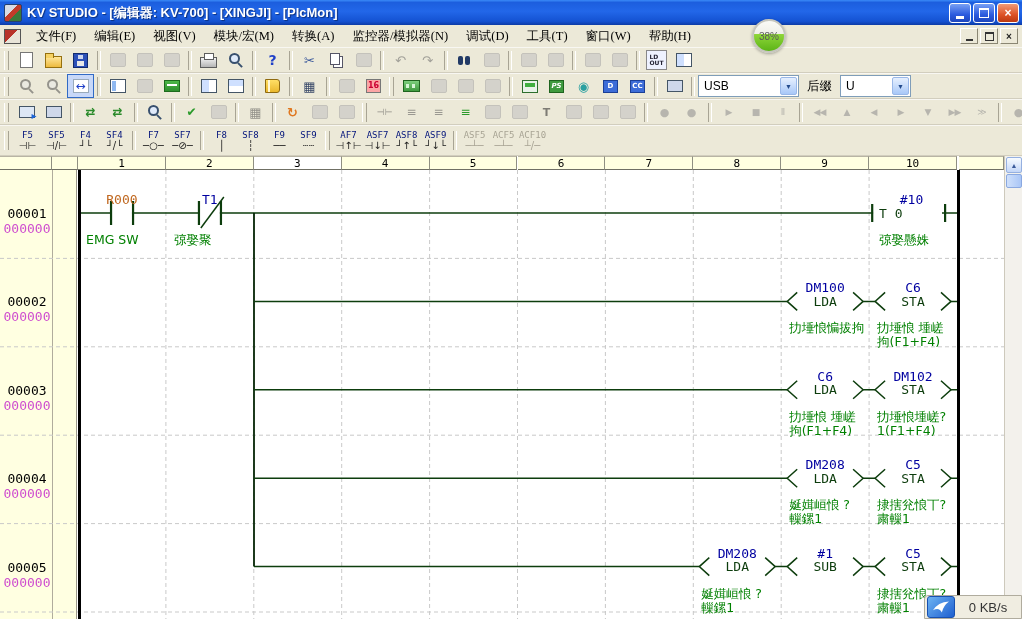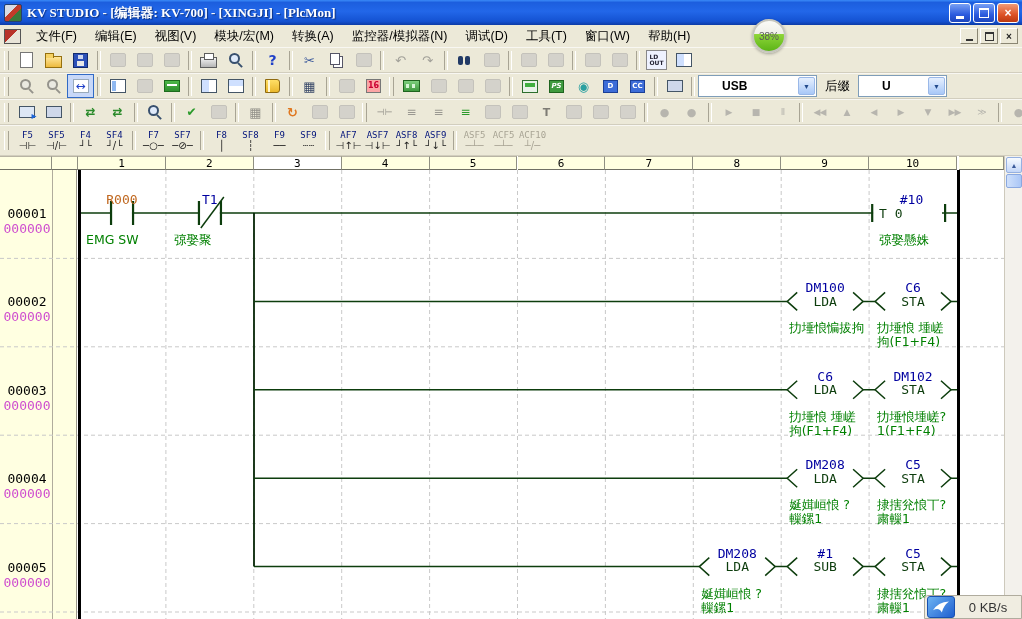--- a/index.html
+++ b/index.html
@@ -3,32 +3,32 @@
 <meta charset="utf-8">
 <style>
   html,body{margin:0;padding:0;}
   #app{position:relative;width:1022px;height:619px;overflow:hidden;background:#ece9d8;
        font-family:"Liberation Sans",sans-serif;font-size:12px;user-select:none;}
   
   #titlebar{position:absolute;left:0;top:0;width:1022px;height:25px;display:flex;align-items:center;
     background:linear-gradient(180deg,#3a8af8 0%,#1c5ede 10%,#2267e9 45%,#1452d2 85%,#0c3ba6 100%);}
   #title-icon{width:16px;height:16px;margin:0 5px 0 4px;border:1px solid #26406e;border-radius:2px;
     background:linear-gradient(135deg,#d8dce6 0%,#d8dce6 38%,#c23b2a 38%,#c23b2a 62%,#3a7a3a 62%);}
-  #title-text{color:#fff;font-weight:bold;font-size:13px;text-shadow:1px 1px 1px #0a2f7e;white-space:nowrap;font-family:Liberation Serif, serif;}
+  #title-text{color:#fff;font-weight:bold;font-size:13px;text-shadow:1px 1px 1px #0a2f7e;white-space:nowrap;}
   .winbtns{position:absolute;right:3px;top:3px;display:flex;gap:2px;}
   .wb{width:20px;height:18px;border-radius:3px;border:1px solid #fff;display:flex;align-items:center;justify-content:center;
       color:#fff;font-weight:bold;font-size:12px;background:linear-gradient(#78a0f4,#2a5ade 60%,#1e46bc);}
   .wb.close{background:linear-gradient(#f09a76,#dd5226 60%,#bb3a12);}
   .wb .mini{width:8px;height:3px;background:#fff;margin-top:8px;}
   .wb .rest{width:8px;height:7px;border:1px solid #fff;border-top:2px solid #fff;}
   
   #menubar{position:absolute;left:0;top:25px;width:1022px;height:22px;display:flex;align-items:center;background:#ece9d8;}
   #child-icon{width:15px;height:13px;margin:0 6px 0 4px;border:1px solid #555;
     background:linear-gradient(135deg,#b8332a 0%,#b8332a 45%,#e8e4d8 45%);}
-  .menu-item{padding:2px 9px;color:#000;white-space:nowrap;font-size:12.5px;}
+  .menu-item{padding:2px 9px;color:#000;white-space:nowrap;font-size:12.5px;font-family:Liberation Serif, serif;}
   .childbtns{position:absolute;right:4px;top:3px;display:flex;gap:2px;}
   .cb{width:16px;height:14px;background:#ece9d8;border:1px solid #fff;border-right-color:#8a8673;border-bottom-color:#8a8673;
       display:flex;align-items:center;justify-content:center;color:#222;font-size:10px;font-weight:bold;}
   .cb .mini{width:7px;height:2px;background:#333;margin-top:7px;}
   .cb .rest{width:7px;height:6px;border:1px solid #333;border-top:2px solid #333;}
   
   .tbrow{position:absolute;left:0;width:1022px;display:flex;align-items:center;background:#ece9d8;
          border-top:1px solid #f8f7f2;border-bottom:1px solid #d2cebe;padding-left:2px;}
   #tb1{top:47px;height:24px;} #tb2{top:73px;height:24px;} #tb3{top:99px;height:24px;} #tb4{top:125px;height:29px;}
   .grip{width:3px;height:19px;border-left:1px solid #fff;border-right:1px solid #a8a494;margin:0 4px 0 2px;flex:none;}
@@ -80,21 +80,21 @@
   .ic-sync{color:#e07820;font-size:13px;font-weight:bold;}
   .ic-contact{font-size:9px;color:#444;}
   .ic-list{font-size:12px;color:#556;}
   .ic-listck{font-size:12px;color:#2a9a2a;}
   .ic-tt{font-weight:bold;color:#223;font-size:11px;}
   .ic-circ{font-size:11px;color:#8f8b7e;}
   .ic-fit{font-size:12px;color:#2040c8;background:#fff;border:1px solid #9ab;width:14px;height:12px;}
   .ic-txt{font-size:9px;color:#8f8b7e;letter-spacing:-1px;white-space:nowrap;}
   
   .combo{height:20px;background:#fff;border:1px solid #7f9db9;display:flex;align-items:center;
-         font-size:12px;padding:0 18px 0 23px;position:relative;flex:none;font-weight:bold;}
+         font-size:12px;padding:0 18px 0 5px;position:relative;flex:none;}
   .combo .arrow{position:absolute;right:1px;top:1px;bottom:1px;width:15px;
       background:linear-gradient(#e6f0fe,#a8c8f8);border:1px solid #9ab8e8;border-radius:2px;
       display:flex;align-items:center;justify-content:center;font-size:7px;color:#224a8c;}
   .tlabel{font-size:12.5px;margin:8px 8px;flex:none;}
   
   .fkey{width:29px;height:26px;display:flex;flex-direction:column;align-items:center;justify-content:center;flex:none;gap:0;}
   .fkey .k{font-size:9px;color:#00127a;font-family:"DejaVu Sans Mono",monospace;line-height:1;}
   .fkey .s{font-size:10px;color:#1a1a1a;font-family:"DejaVu Sans",sans-serif;line-height:1.1;white-space:nowrap;}
   .fkey.dis .k,.fkey.dis .s{color:#a8a494;}
   

